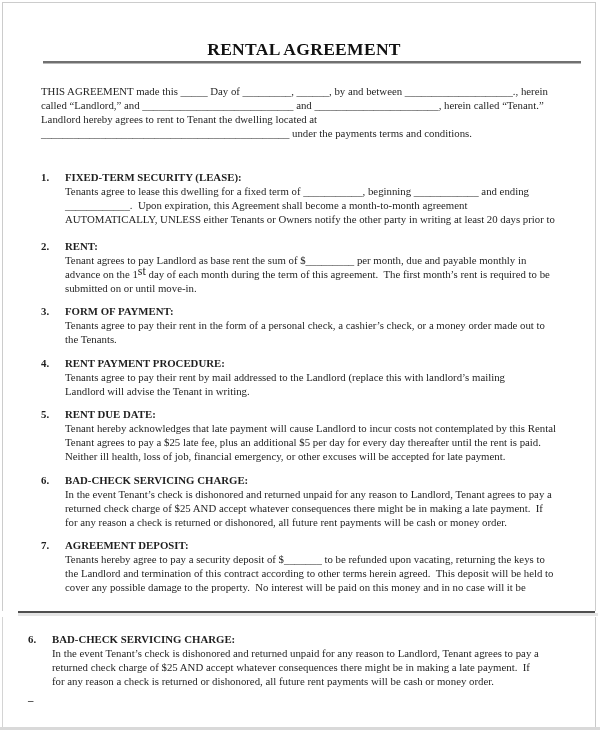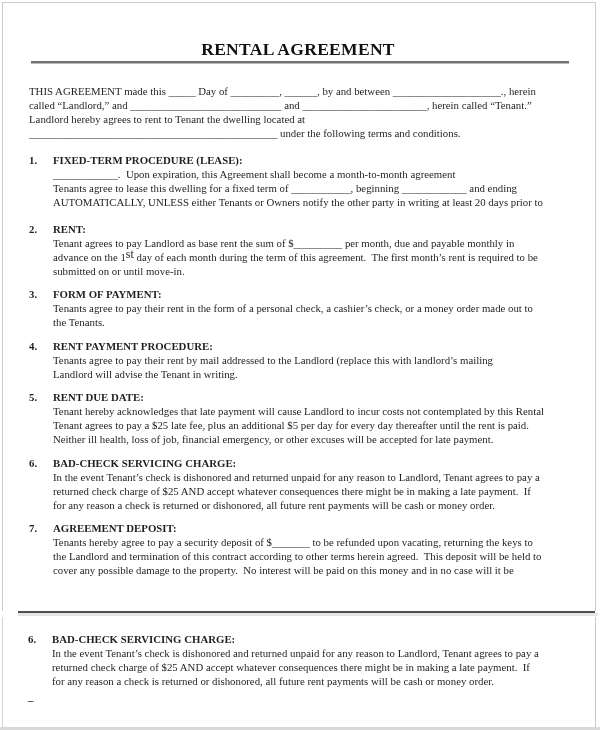--- a/index.html
+++ b/index.html
@@ -21,21 +21,21 @@
     position: absolute;
     left: 2px;
     width: 594px;
     background: #ffffff;
   }
   .page1 {
     top: 2px;
     height: 609px;
     border: 1px solid #cccccc;
     border-bottom: none;
-    padding: 36px 28px 0 26px;
+    padding: 36px 28px 0 38px;
     overflow: hidden;
   }
   .page2 {
     top: 617px;
     height: 110px;
     border-left: 1px solid #d4d4d4;
     border-right: 1px solid #c9c9c9;
     padding: 15px 28px 0 25px;
     overflow: hidden;
   }
@@ -47,21 +47,21 @@
     letter-spacing: 0.3px;
     color: #111111;
   }
   .title-rule {
     margin: 1px 0 0 2px;
     width: 538px;
     height: 1.6px;
     background: #707070;
     border-bottom: 1.6px solid #b8b8b8;
   }
-  .intro { margin-top: 20px; margin-bottom: 13px; }
+  .intro { margin-top: 20px; margin-bottom: 30px; }
   .tline { white-space: pre; }
   .section { position: relative; padding-left: 24px; margin-top: 9.5px; }
   .sections .section:first-child { margin-top: 0; }
   #sections-p1 .section:nth-child(2) { margin-top: 13px; }
   .section .num {
     position: absolute; left: 0; top: 0;
     font-weight: bold;
   }
   .section .heading { font-weight: bold; white-space: pre; }
   sup { font-size: 12px; line-height: 0; vertical-align: 3.5px; }
@@ -90,28 +90,28 @@
 
 <div class="canvas">
 
   <div class="page page1">
     <div class="title">RENTAL AGREEMENT</div>
     <div class="title-rule"></div>
     <div class="intro" id="intro">
         <div class="tline">THIS AGREEMENT made this _____ Day of _________, ______, by and between ____________________., herein</div>
         <div class="tline">called “Landlord,” and ____________________________ and _______________________, herein called “Tenant.”</div>
         <div class="tline">Landlord hereby agrees to rent to Tenant the dwelling located at</div>
-        <div class="tline">______________________________________________ under the following terms and conditions.</div>
+        <div class="tline">______________________________________________ under the payments terms and conditions.</div>
       </div>
     <div class="sections" id="sections-p1">
         <div class="section">
           <span class="num">1.</span>
-          <div class="heading">FIXED-TERM PROCEDURE (LEASE):</div>
+          <div class="heading">FIXED-TERM SECURITY (LEASE):</div>
+          <div class="tline">Tenants agree to lease this dwelling for a fixed term of ___________, beginning ____________ and ending</div>
           <div class="tline">____________.  Upon expiration, this Agreement shall become a month-to-month agreement</div>
-          <div class="tline">Tenants agree to lease this dwelling for a fixed term of ___________, beginning ____________ and ending</div>
           <div class="tline">AUTOMATICALLY, UNLESS either Tenants or Owners notify the other party in writing at least 20 days prior to</div>
         </div>
         <div class="section">
           <span class="num">2.</span>
           <div class="heading">RENT:</div>
           <div class="tline">Tenant agrees to pay Landlord as base rent the sum of $_________ per month, due and payable monthly in</div>
           <div class="tline">advance on the 1<sup>st</sup> day of each month during the term of this agreement.  The first month’s rent is required to be</div>
           <div class="tline">submitted on or until move-in.</div>
         </div>
         <div class="section">

